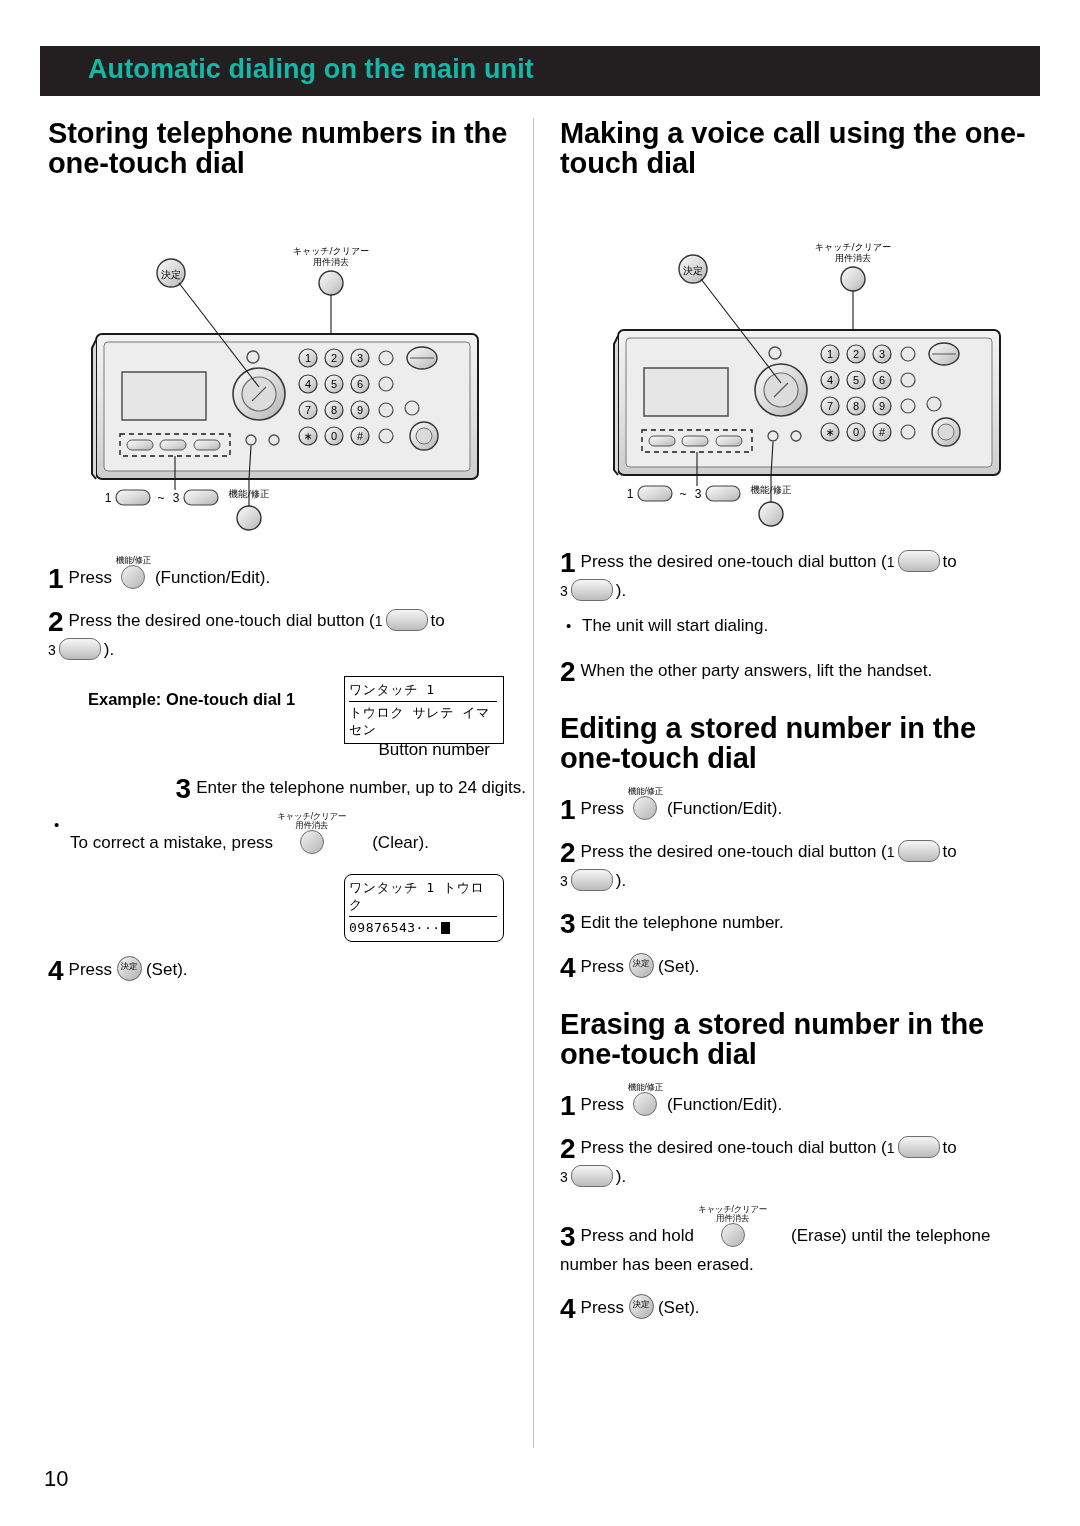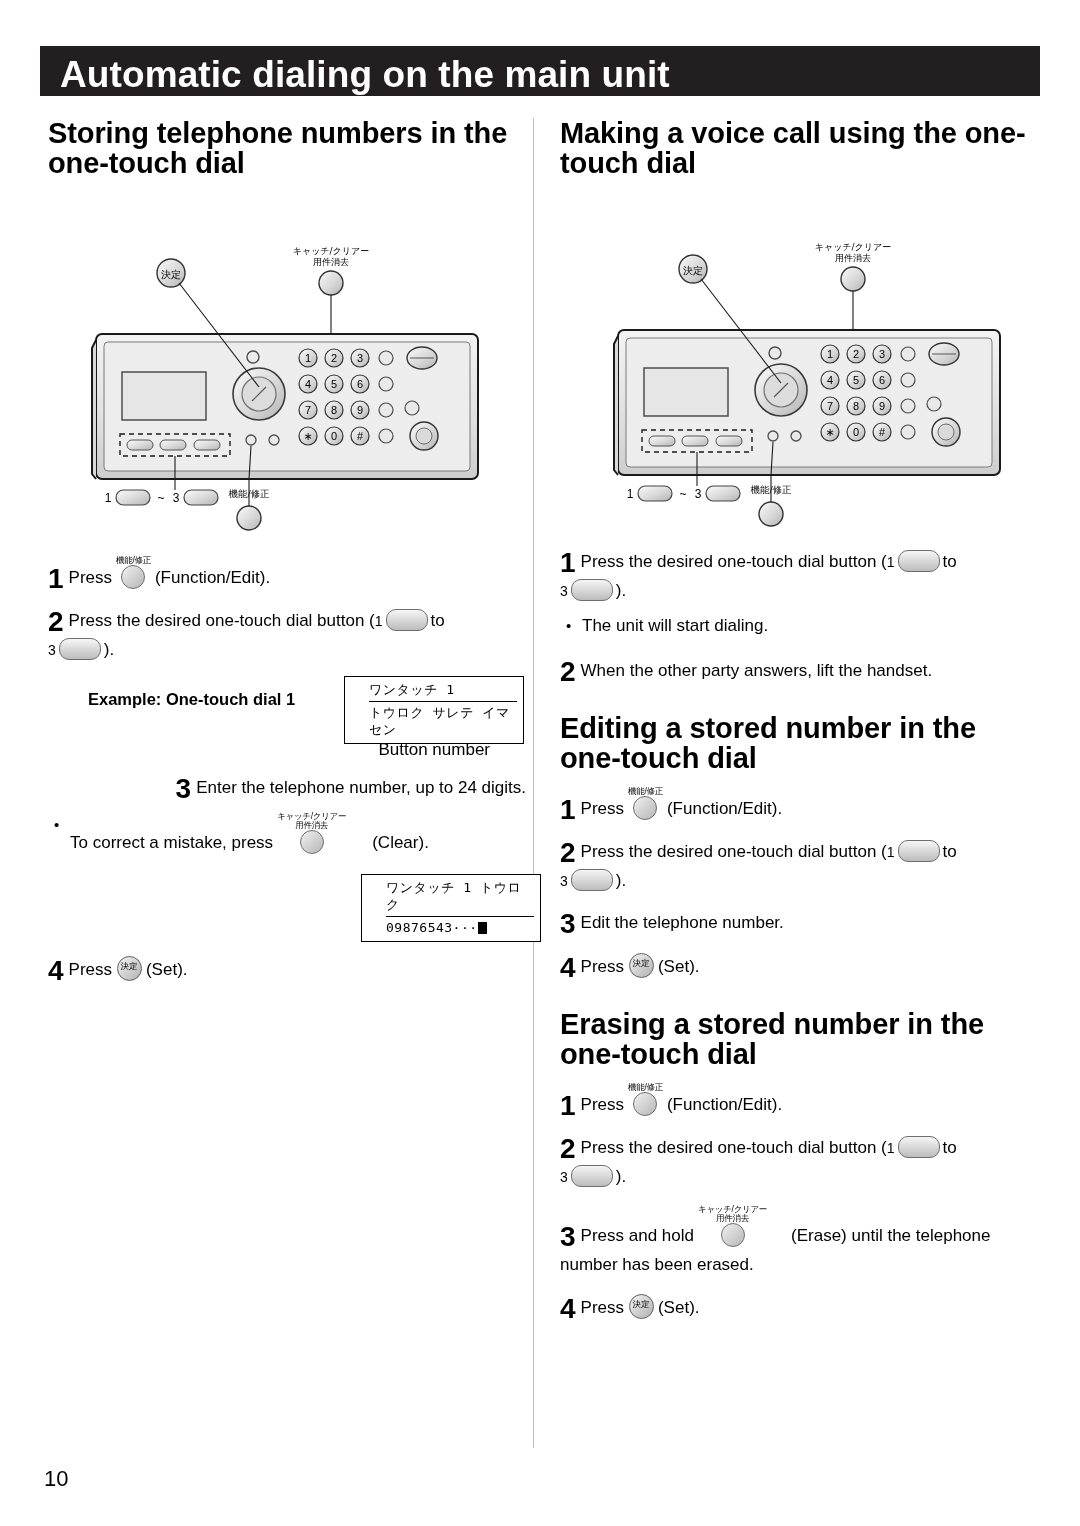--- a/index.html
+++ b/index.html
@@ -12,22 +12,22 @@
     overflow:hidden;
   }
   .page { position:relative; width:1080px; height:1526px; }
 
   
   .titlebar {
     position:absolute; left:40px; top:46px; width:1000px; height:50px;
     background:#231f20;
   }
   .titlebar span {
-    position:absolute; left:20px; top:8px;
-    color:#ffffff; font-size:37px; font-weight:bold; letter-spacing:0.1px;
+    position:absolute; left:48px; top:8px;
+    color:#14b8a6; font-size:27px; font-weight:bold; letter-spacing:0.1px;
   }
 
   
   .col-left  { position:absolute; left:48px;  top:118px; width:478px; }
   .col-right { position:absolute; left:560px; top:118px; width:482px; }
   .divider {
     position:absolute; left:533px; top:118px; width:1px; height:1330px;
     background:#bfbfbf;
   }
 
@@ -68,21 +68,21 @@
     font-size:8.5px; text-align:center; line-height:9px;
   }
   .key-oval {
     display:inline-block; width:40px; height:20px; border-radius:10px;
     background:linear-gradient(180deg,#f6f6f6 0%, #dcdcdc 45%, #bcbcbc 100%);
     border:1px solid #6e6e6e; vertical-align:-5px; margin:0 3px;
   }
 
   
   .lcd {
-    border:1.5px solid #000; background:#fff; padding:4px 6px 5px 24px;
+    border:1.5px solid #000; background:#fff; padding:4px 6px 5px 4px;
     font-family:"DejaVu Sans Mono", monospace; font-size:13px; line-height:17px;
     display:inline-block; letter-spacing:0.5px;
   }
   .lcd .row2 { border-top:1px solid #000; margin-top:3px; padding-top:2px; }
   .lcd-cursor {
     display:inline-block; width:9px; height:12px; background:#000; vertical-align:-2px;
   }
 
   
   .device-wrap { position:relative; width:100%; height:380px; }
@@ -226,21 +226,21 @@
     </div>
 
     <div class="step" style="margin-top:6px;text-align:right;">
       <span class="num">3</span><span class="txt">Enter the telephone number, up to 24 digits.</span>
     </div>
 
     <div class="bullet">
       <span>To correct a mistake, press</span><span class="key-wrap"><span class="keylabel">キャッチ/クリアー</span><span class="keylabel">用件消去</span><span class="key-round"></span></span><span style="margin-left:22px;">(Clear).</span>
     </div>
 
-    <div class="lcd" style="position:relative; left:313px; top:12px; width:148px;">
+    <div class="lcd" style="position:relative; left:296px; top:12px; width:148px;border-radius:8px;">
       <div>ワンタッチ 1  トウロク</div>
       <div class="row2"><span>09876543···</span><span class="lcd-cursor"></span></div>
     </div>
 
     <div class="step" style="margin-top:26px;">
       <span class="num">4</span><span class="txt">Press</span>
       <span class="key-set"><i>決定</i></span>
       <span class="txt">(Set).</span>
     </div>
 

